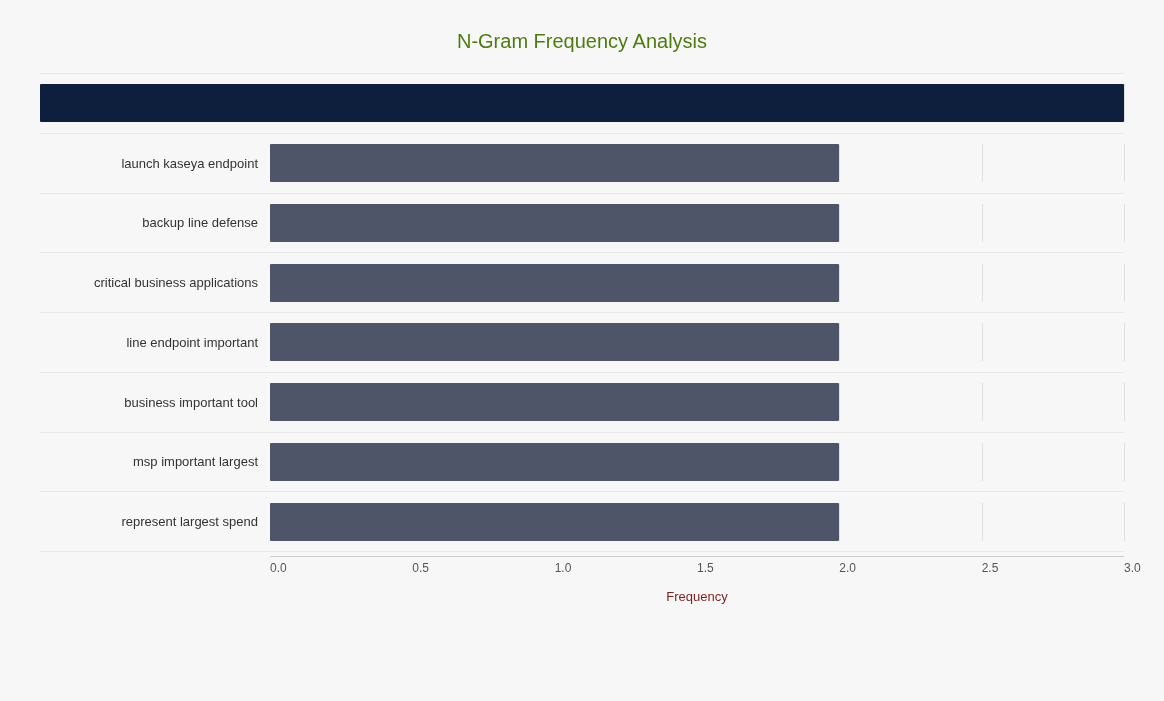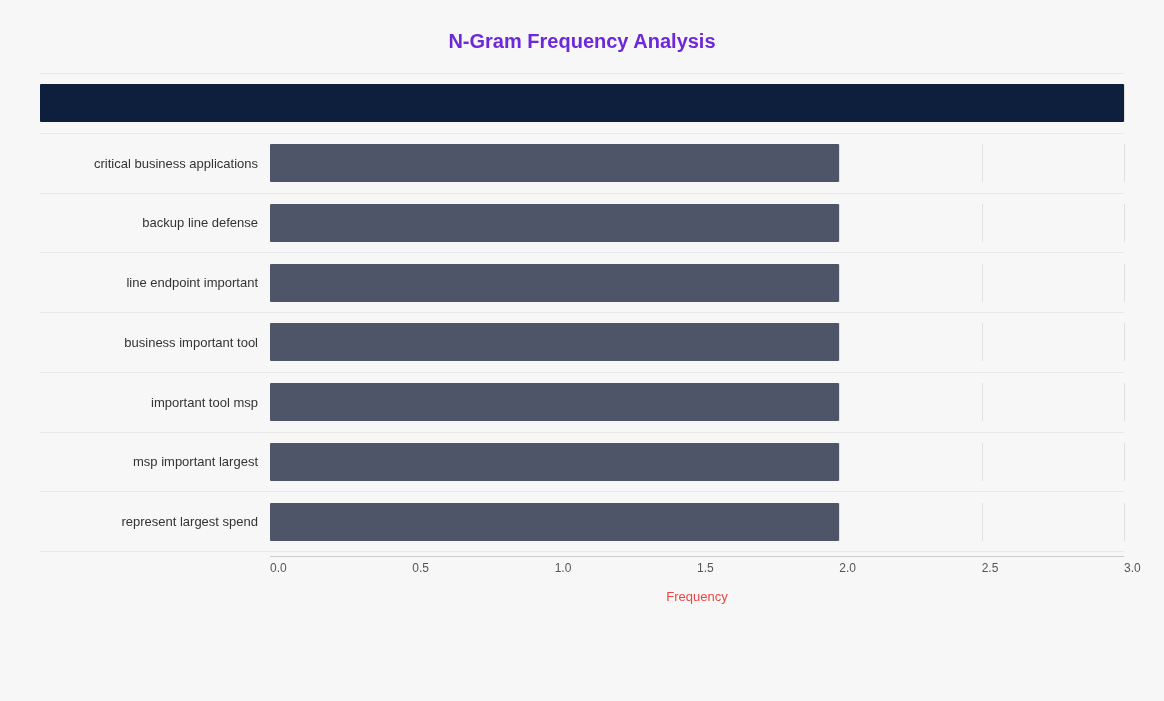--- a/index.html
+++ b/index.html
@@ -15,22 +15,22 @@
     .chart-container {
       background: #f7f7f7;
       width: 1164px;
       height: 701px;
       padding: 20px 40px 60px 40px;
       position: relative;
     }
     .chart-title {
       text-align: center;
       font-size: 20px;
-      font-weight: bold;
-      color: #6d28d9;
+      font-weight: normal;
+      color: #4d7c0f;
       margin-bottom: 20px;
       padding-top: 10px;
     }
     .chart-area {
       display: flex;
       flex-direction: column;
       width: 100%;
       height: calc(100% - 90px);
       position: relative;
     }
@@ -96,21 +96,21 @@
     }
     .x-axis-tick:first-child {
       transform: translateX(0);
     }
     .x-axis-tick:last-child {
       transform: translateX(-100%);
     }
     .x-axis-label {
       text-align: center;
       font-size: 13px;
-      color: #ef4444;
+      color: #7f1d1d;
       margin-top: 8px;
     }
     .x-axis-line {
       width: 100%;
       height: 1px;
       background: #ccc;
       margin-bottom: 4px;
     }
     
     .grid-lines {
@@ -143,77 +143,77 @@
               <div class="grid-line" style="left: 33.33%;"></div>
               <div class="grid-line" style="left: 50%;"></div>
               <div class="grid-line" style="left: 66.67%;"></div>
               <div class="grid-line" style="left: 83.33%;"></div>
               <div class="grid-line" style="left: 100%;"></div>
             </div>
             <div class="bar-fill primary" style="width: 100%; position: relative; z-index: 1;"></div>
           </div>
         </div>
         <div class="bar-row">
+          <div class="bar-label">launch kaseya endpoint</div>
+          <div class="bar-track" style="position: relative;">
+            <div class="grid-lines">
+              <div class="grid-line" style="left: 16.67%;"></div>
+              <div class="grid-line" style="left: 33.33%;"></div>
+              <div class="grid-line" style="left: 50%;"></div>
+              <div class="grid-line" style="left: 66.67%;"></div>
+              <div class="grid-line" style="left: 83.33%;"></div>
+              <div class="grid-line" style="left: 100%;"></div>
+            </div>
+            <div class="bar-fill secondary" style="width: 66.6667%; position: relative; z-index: 1;"></div>
+          </div>
+        </div>
+        <div class="bar-row">
+          <div class="bar-label">backup line defense</div>
+          <div class="bar-track" style="position: relative;">
+            <div class="grid-lines">
+              <div class="grid-line" style="left: 16.67%;"></div>
+              <div class="grid-line" style="left: 33.33%;"></div>
+              <div class="grid-line" style="left: 50%;"></div>
+              <div class="grid-line" style="left: 66.67%;"></div>
+              <div class="grid-line" style="left: 83.33%;"></div>
+              <div class="grid-line" style="left: 100%;"></div>
+            </div>
+            <div class="bar-fill secondary" style="width: 66.6667%; position: relative; z-index: 1;"></div>
+          </div>
+        </div>
+        <div class="bar-row">
           <div class="bar-label">critical business applications</div>
           <div class="bar-track" style="position: relative;">
             <div class="grid-lines">
               <div class="grid-line" style="left: 16.67%;"></div>
               <div class="grid-line" style="left: 33.33%;"></div>
               <div class="grid-line" style="left: 50%;"></div>
               <div class="grid-line" style="left: 66.67%;"></div>
               <div class="grid-line" style="left: 83.33%;"></div>
               <div class="grid-line" style="left: 100%;"></div>
             </div>
             <div class="bar-fill secondary" style="width: 66.6667%; position: relative; z-index: 1;"></div>
           </div>
         </div>
         <div class="bar-row">
-          <div class="bar-label">backup line defense</div>
-          <div class="bar-track" style="position: relative;">
-            <div class="grid-lines">
-              <div class="grid-line" style="left: 16.67%;"></div>
-              <div class="grid-line" style="left: 33.33%;"></div>
-              <div class="grid-line" style="left: 50%;"></div>
-              <div class="grid-line" style="left: 66.67%;"></div>
-              <div class="grid-line" style="left: 83.33%;"></div>
-              <div class="grid-line" style="left: 100%;"></div>
-            </div>
-            <div class="bar-fill secondary" style="width: 66.6667%; position: relative; z-index: 1;"></div>
-          </div>
-        </div>
-        <div class="bar-row">
           <div class="bar-label">line endpoint important</div>
           <div class="bar-track" style="position: relative;">
             <div class="grid-lines">
               <div class="grid-line" style="left: 16.67%;"></div>
               <div class="grid-line" style="left: 33.33%;"></div>
               <div class="grid-line" style="left: 50%;"></div>
               <div class="grid-line" style="left: 66.67%;"></div>
               <div class="grid-line" style="left: 83.33%;"></div>
               <div class="grid-line" style="left: 100%;"></div>
             </div>
             <div class="bar-fill secondary" style="width: 66.6667%; position: relative; z-index: 1;"></div>
           </div>
         </div>
         <div class="bar-row">
           <div class="bar-label">business important tool</div>
-          <div class="bar-track" style="position: relative;">
-            <div class="grid-lines">
-              <div class="grid-line" style="left: 16.67%;"></div>
-              <div class="grid-line" style="left: 33.33%;"></div>
-              <div class="grid-line" style="left: 50%;"></div>
-              <div class="grid-line" style="left: 66.67%;"></div>
-              <div class="grid-line" style="left: 83.33%;"></div>
-              <div class="grid-line" style="left: 100%;"></div>
-            </div>
-            <div class="bar-fill secondary" style="width: 66.6667%; position: relative; z-index: 1;"></div>
-          </div>
-        </div>
-        <div class="bar-row">
-          <div class="bar-label">important tool msp</div>
           <div class="bar-track" style="position: relative;">
             <div class="grid-lines">
               <div class="grid-line" style="left: 16.67%;"></div>
               <div class="grid-line" style="left: 33.33%;"></div>
               <div class="grid-line" style="left: 50%;"></div>
               <div class="grid-line" style="left: 66.67%;"></div>
               <div class="grid-line" style="left: 83.33%;"></div>
               <div class="grid-line" style="left: 100%;"></div>
             </div>
             <div class="bar-fill secondary" style="width: 66.6667%; position: relative; z-index: 1;"></div>

